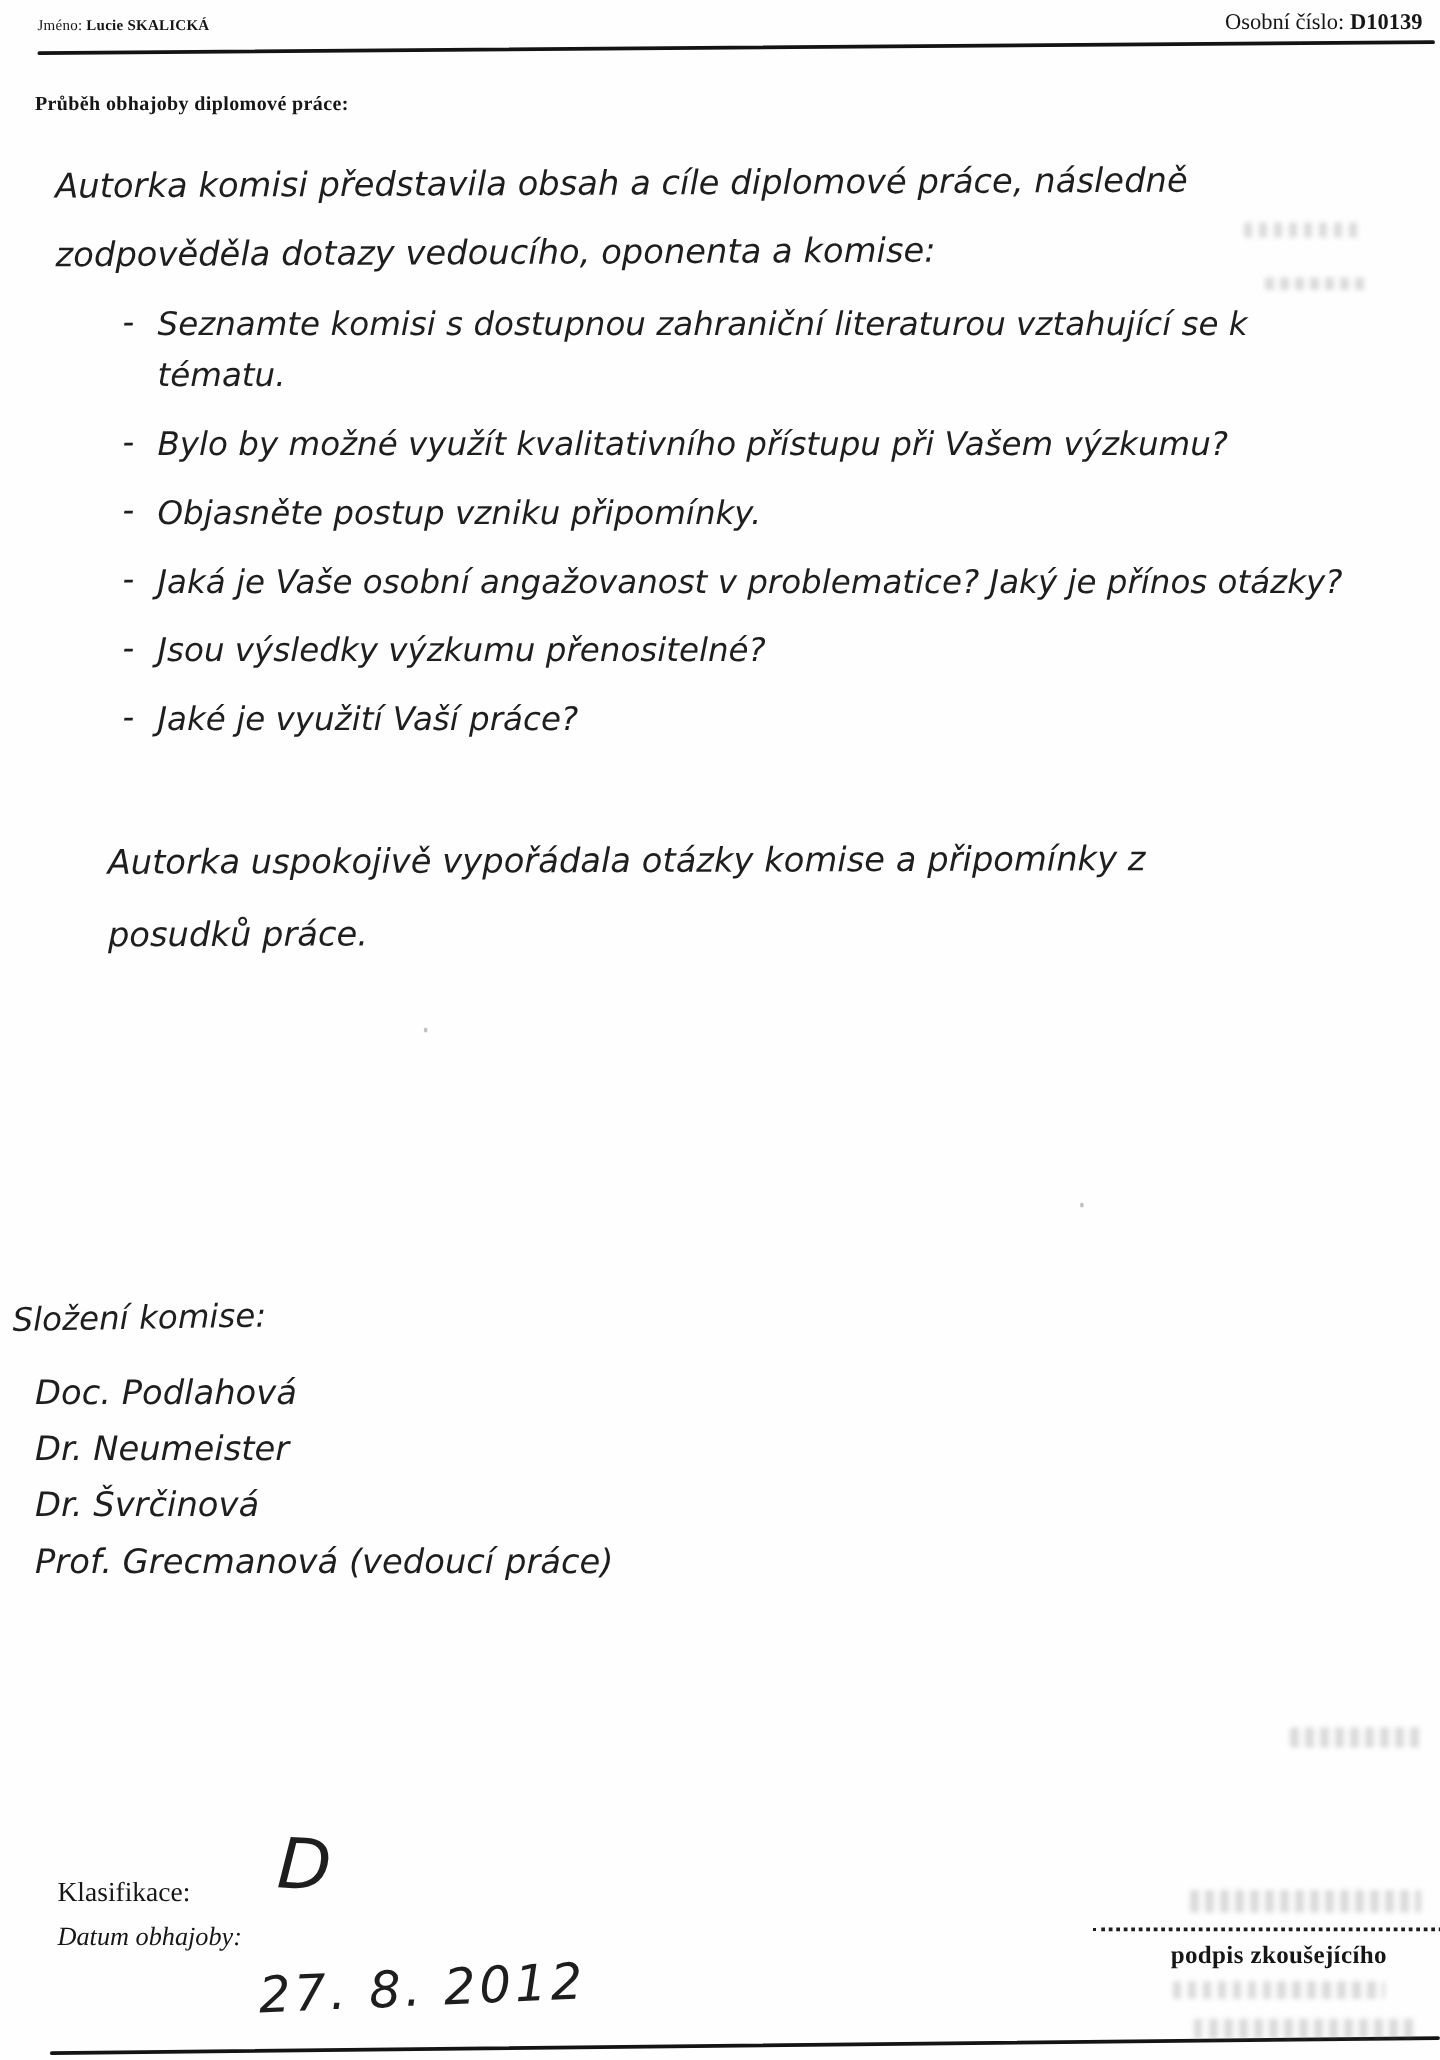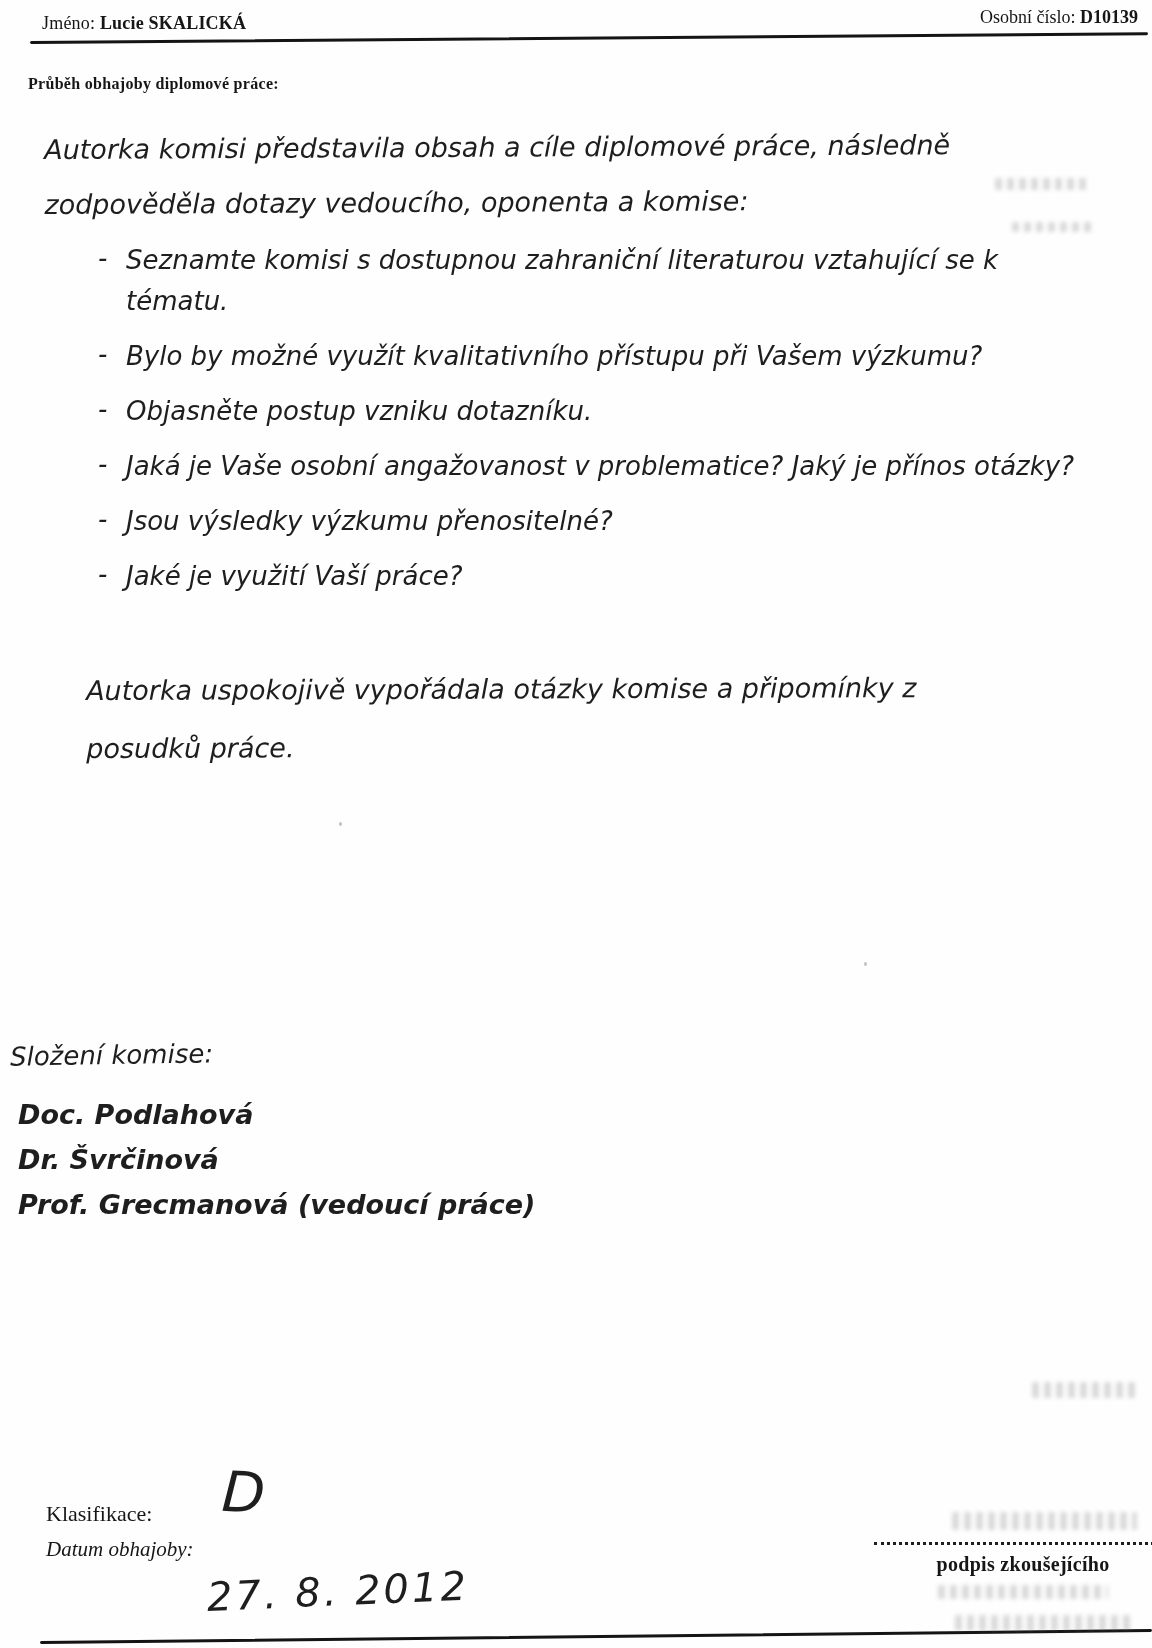--- a/index.html
+++ b/index.html
@@ -13,23 +13,23 @@
     height: 1648px;
     background: #fefefe;
     overflow: hidden;
     font-family: "Liberation Serif", serif;
     color: #161616;
   }
 
   
   .hdr-left {
     position: absolute;
-    left: 42px;
+    left: 30px;
     top: 13px;
-    font-size: 18px;
+    font-size: 12px;
     letter-spacing: 0.2px;
     white-space: nowrap;
   }
   .hdr-right {
     position: absolute;
     right: 14px;
     top: 7px;
     font-size: 18px;
     white-space: nowrap;
   }
@@ -106,28 +106,27 @@
   }
   .committee-heading {
     position: absolute;
     left: 10px;
     top: 1040px;
     font-size: 26px;
     transform: rotate(-1deg);
   }
   .committee {
     position: absolute;
-    left: 18px;
+    left: 28px;
     top: 1092px;
     margin: 0;
     padding: 0;
     list-style: none;
     font-size: 27px;
     line-height: 45px;
-    font-weight: bold;
   }
   .committee li { margin-bottom: 0; }
 
   
   .label-klasifikace {
     position: absolute;
     left: 46px;
     top: 1501px;
     font-size: 22px;
   }
@@ -220,31 +219,32 @@
   </div>
   <div class="top-rule"></div>
 
   <div class="doc-title">Průběh obhajoby diplomové práce:</div>
 
   <div class="hand intro">Autorka komisi představila obsah a cíle diplomové práce, následně zodpověděla dotazy vedoucího, oponenta a komise:</div>
 
   <ul class="hand questions">
       <li><span class="dash">-</span><span>Seznamte komisi s dostupnou zahraniční literaturou vztahující se k tématu.</span></li>
       <li><span class="dash">-</span><span>Bylo by možné využít kvalitativního přístupu při Vašem výzkumu?</span></li>
-      <li><span class="dash">-</span><span>Objasněte postup vzniku dotazníku.</span></li>
+      <li><span class="dash">-</span><span>Objasněte postup vzniku připomínky.</span></li>
       <li><span class="dash">-</span><span>Jaká je Vaše osobní angažovanost v problematice? Jaký je přínos otázky?</span></li>
       <li><span class="dash">-</span><span>Jsou výsledky výzkumu přenositelné?</span></li>
       <li><span class="dash">-</span><span>Jaké je využití Vaší práce?</span></li>
     </ul>
 
   <div class="hand conclusion">Autorka uspokojivě vypořádala otázky komise a připomínky z posudků práce.</div>
 
   <div class="hand committee-heading">Složení komise:</div>
   <ul class="hand committee">
       <li>Doc. Podlahová</li>
+      <li>Dr. Neumeister</li>
       <li>Dr. Švrčinová</li>
       <li>Prof. Grecmanová (vedoucí práce)</li>
     </ul>
 
   <div class="label-klasifikace">Klasifikace:</div>
   <div class="hand hand-grade">D</div>
   <div class="label-datum">Datum obhajoby:</div>
   <div class="hand hand-date">27. 8. 2012</div>
 
   <div class="signature">

